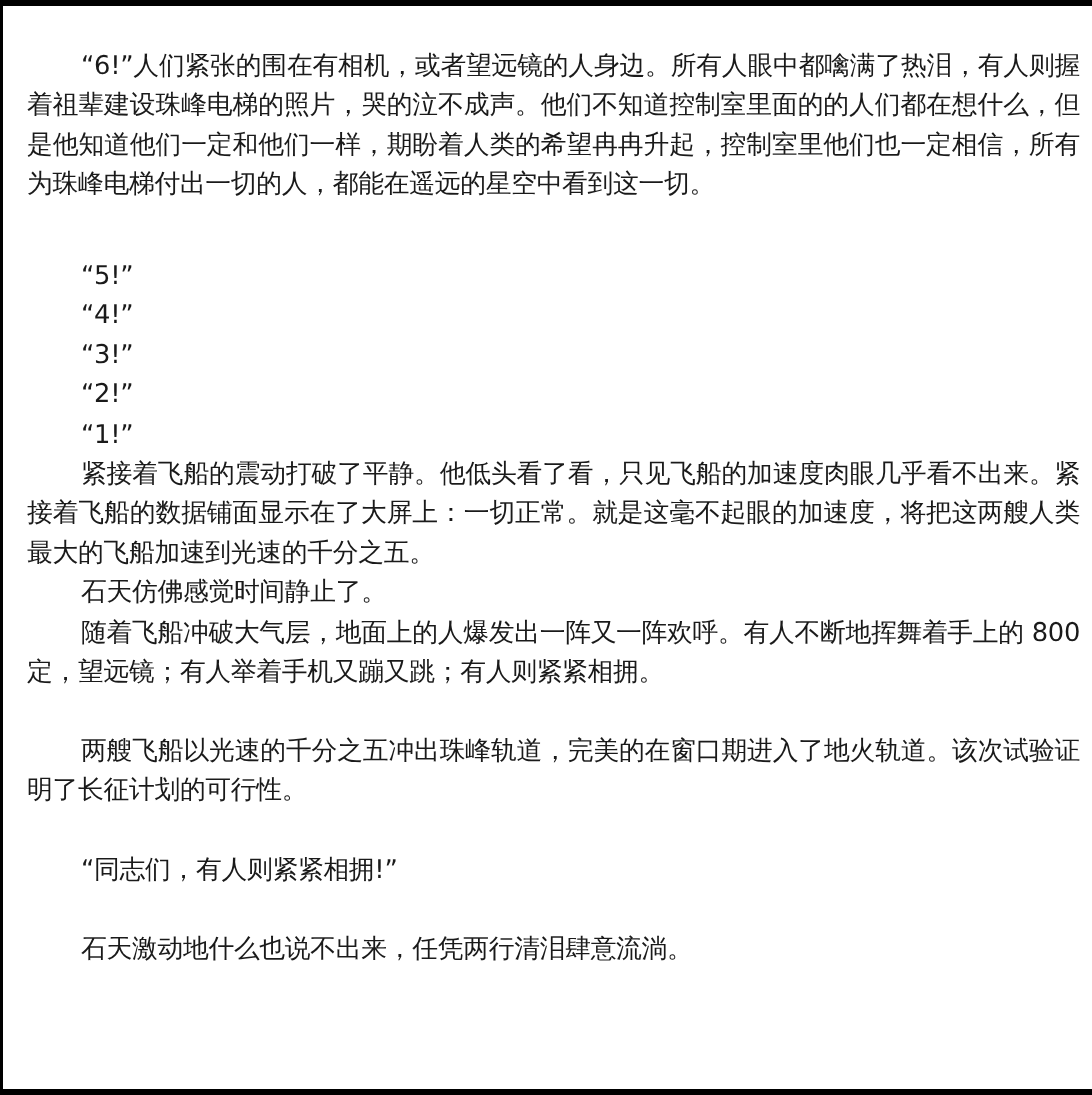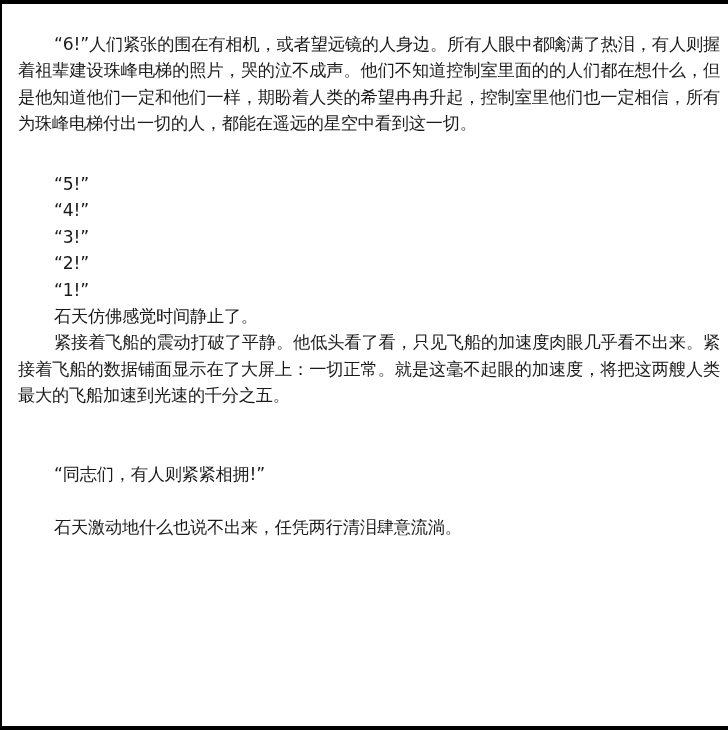--- a/index.html
+++ b/index.html
@@ -46,20 +46,22 @@
 <div class="page">
   <div class="blank-lg"></div>
   <p class="p">“6!”人们紧张的围在有相机，或者望远镜的人身边。所有人眼中都噙满了热泪，有人则握着祖辈建设珠峰电梯的照片，哭的泣不成声。他们不知道控制室里面的的人们都在想什么，但是他知道他们一定和他们一样，期盼着人类的希望冉冉升起，控制室里他们也一定相信，所有为珠峰电梯付出一切的人，都能在遥远的星空中看到这一切。</p>
   <div class="blank"></div>
   <div style="height:8px"></div>
   <p class="p">“5!”</p>
   <p class="p">“4!”</p>
   <p class="p">“3!”</p>
   <p class="p">“2!”</p>
   <p class="p">“1!”</p>
+  <p class="p">紧接着飞船的震动打破了平静。他低头看了看，只见飞船的加速度肉眼几乎看不出来。紧接着飞船的数据铺面显示在了大屏上：一切正常。就是这毫不起眼的加速度，将把这两艘人类最大的飞船加速到光速的千分之五。</p>
   <p class="p">石天仿佛感觉时间静止了。</p>
-  <p class="p">紧接着飞船的震动打破了平静。他低头看了看，只见飞船的加速度肉眼几乎看不出来。紧接着飞船的数据铺面显示在了大屏上：一切正常。就是这毫不起眼的加速度，将把这两艘人类最大的飞船加速到光速的千分之五。</p>
+  <p class="p">随着飞船冲破大气层，地面上的人爆发出一阵又一阵欢呼。有人不断地挥舞着手上的 800 定，望远镜；有人举着手机又蹦又跳；有人则紧紧相拥。</p>
   <div class="blank"></div>
+  <p class="p">两艘飞船以光速的千分之五冲出珠峰轨道，完美的在窗口期进入了地火轨道。该次试验证明了长征计划的可行性。</p>
   <div class="blank"></div>
   <p class="p">“同志们，有人则紧紧相拥!”</p>
   <div class="blank"></div>
   <p class="p">石天激动地什么也说不出来，任凭两行清泪肆意流淌。</p>
 </div>
 
 </body></html>

